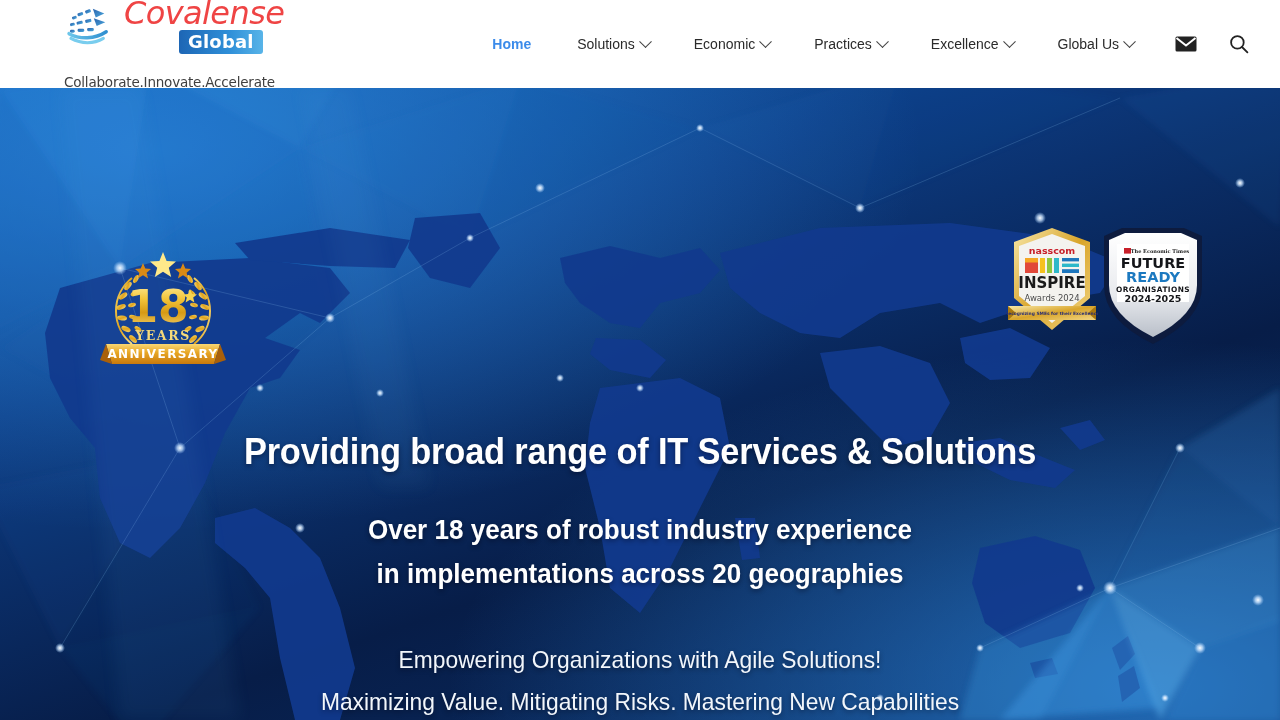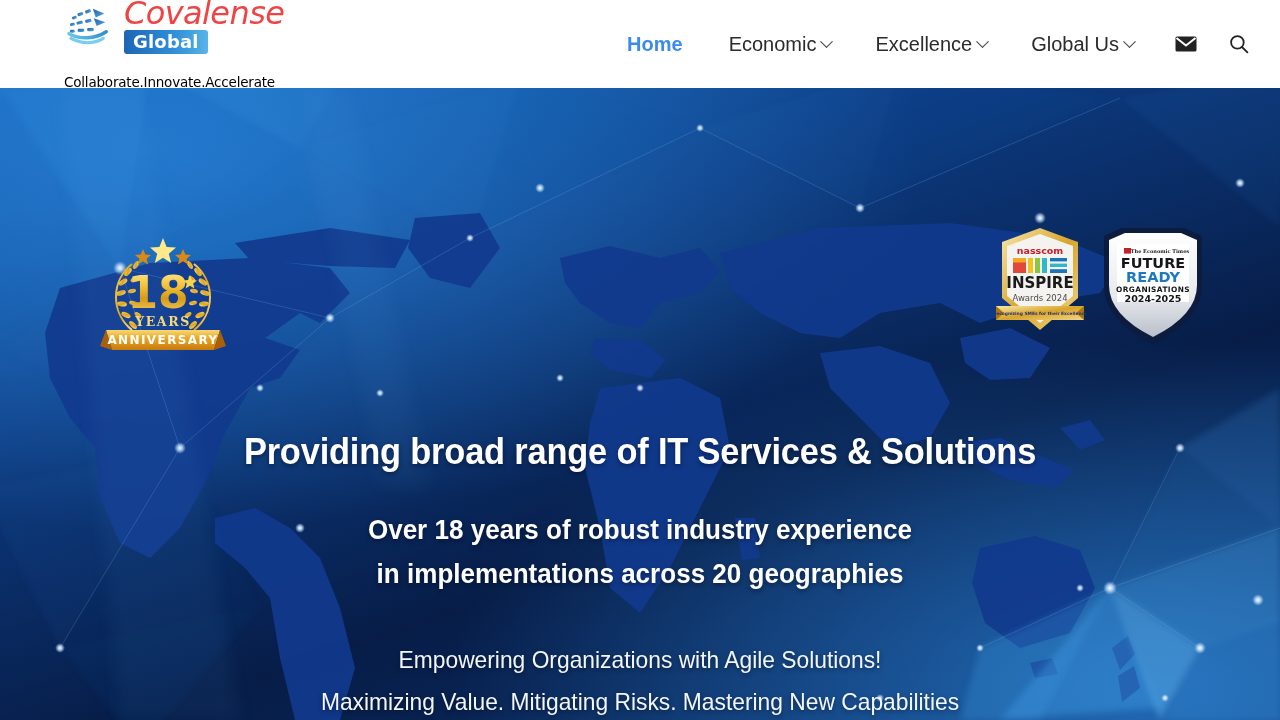--- a/index.html
+++ b/index.html
@@ -24,43 +24,43 @@
   }
   .logo-row{ display:flex; align-items:center; }
   .logo-mark{ width:52px; height:42px; flex:none; }
   .logo-textblock{ margin-left:8px; position:relative; }
   .logo-word{
     font-family:"DejaVu Sans", sans-serif;
     font-size:32px; font-weight:400; letter-spacing:-0.6px;
     color:#ef4444; line-height:0.95;font-style:italic;
   }
   .logo-global{
-    display:block; margin-top:2px;
+    display:block; margin-left:55px; margin-top:2px;
     background:linear-gradient(90deg,#1d66b5 0%, #2f8fd8 60%, #58b4e8 100%);
     color:#fff; font-size:18px; font-weight:700;
     padding:1px 9px 2px 9px; border-radius:3px;
     letter-spacing:.2px; width:max-content;
     font-family:"DejaVu Sans", sans-serif;
   }
   .logo-tag{
     margin-top:20px;
     font-family:"DejaVu Sans", sans-serif;
-    font-size:13.5px; color:#000000; letter-spacing:-0.2px;
+    font-size:13.5px; color:#404040; letter-spacing:-0.2px;
     white-space:nowrap;
   }
 
   .nav{
     display:flex; align-items:center;
     margin-left:auto; margin-right:0;
     padding-right:0;
     height:88px;
   }
   .nav-item{
     position:relative;
-    font-size:20px; color:#2b2b2b;
+    font-size:14px; color:#2b2b2b;
     padding:0 22px; height:72px;
     display:flex; align-items:center; gap:6px;
     cursor:pointer; white-space:nowrap;
     font-family:"Liberation Sans", sans-serif;
   }
   .nav-item.active{ color:#3b8bea; font-weight:700; padding:0 24px 0 18px;}
   .nav-item .caret{
     display:inline-block; width:9px; height:9px;
     border-right:1.6px solid #444; border-bottom:1.6px solid #444;
     transform:rotate(45deg) translate(-2px,-2px);
@@ -80,26 +80,26 @@
     background:
       radial-gradient(120% 100% at 12% 8%, #1766b8 0%, rgba(23,102,184,0) 55%),
       radial-gradient(90% 80% at 88% 95%, #1a6fc0 0%, rgba(26,111,192,0) 58%),
       radial-gradient(70% 60% at 50% 45%, #123f86 0%, rgba(18,63,134,0) 70%),
       linear-gradient(160deg,#0f4f9e 0%, #0c2f6e 40%, #071c47 72%, #0a2352 100%);
   }
   .hero-svg{ position:absolute; inset:0; width:1280px; height:632px; display:block; }
 
   
   .anniv{
-    position:absolute; left:98px; top:142px;
+    position:absolute; left:98px; top:156px;
     width:130px; height:125px;
   }
   .awards{
     position:absolute; right:72px; top:138px;
-    display:flex; align-items:flex-start; gap:12px;
+    display:flex; align-items:flex-start; gap:0;
   }
   .badge{ position:relative; }
 
   
   .nasscom{ width:92px; height:118px; }
   
   .futready{ width:110px; height:122px; }
   
   .gptw{ width:72px; height:108px; }
 
@@ -179,26 +179,34 @@
     </div>
     <div class="logo-tag">Collaborate.Innovate.Accelerate</div>
   </a>
 
   <nav class="nav">
 
     <div class="nav-item active">
       <span>Home</span>
     </div>
 
+    <div class="nav-item">
+      <span>Solutions</span>
+      <i class="caret"></i>
+    </div>
 
     <div class="nav-item">
       <span>Economic</span>
       <i class="caret"></i>
     </div>
 
+    <div class="nav-item">
+      <span>Practices</span>
+      <i class="caret"></i>
+    </div>
 
     <div class="nav-item">
       <span>Excellence</span>
       <i class="caret"></i>
     </div>
 
     <div class="nav-item">
       <span>Global Us</span>
       <i class="caret"></i>
     </div>

